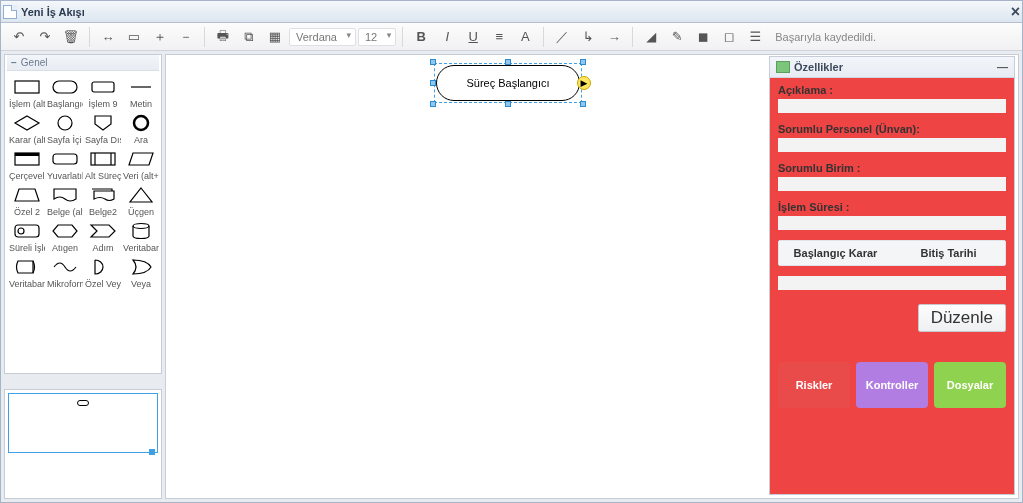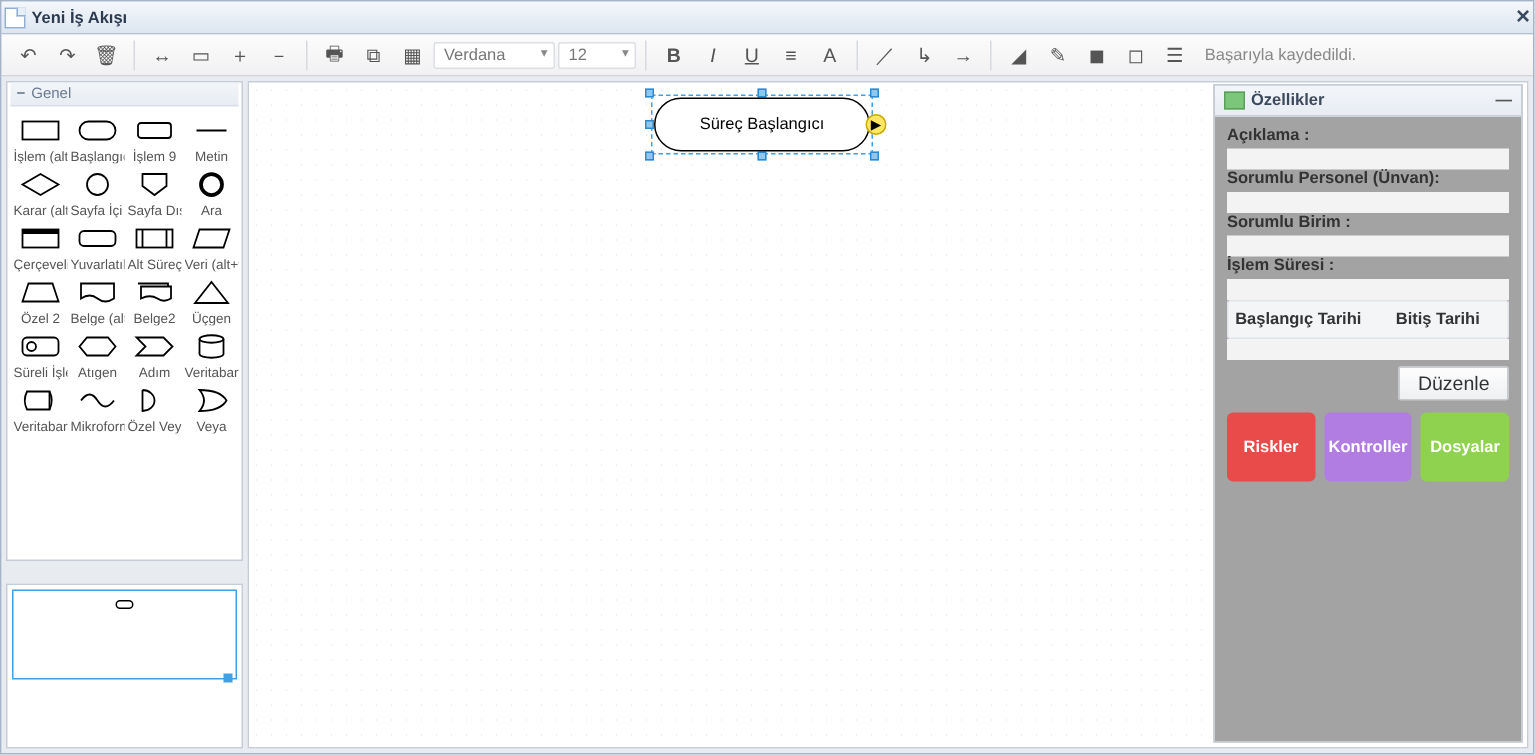--- a/index.html
+++ b/index.html
@@ -44,21 +44,21 @@
     border-bottom: 1px solid #d0d4da;
   }
   .tbtn {
     width: 24px; height: 22px;
     display: flex; align-items: center; justify-content: center;
     color: #555; font-size: 13px; cursor: pointer;
     border: 1px solid transparent; border-radius: 2px;
   }
   .tsep { width: 1px; height: 20px; background: #d6d9de; margin: 0 4px; }
   .tselect {
-    padding: 2px 32px 2px 6px; color: #777; font-size: 11px;
+    padding: 2px 18px 2px 6px; color: #777; font-size: 11px;
     background: #fff; border: 1px solid #dcdfe4; border-radius: 2px;
     position: relative; min-width: 60px;
   }
   .tselect.small { min-width: 30px; }
   .tselect::after {
     content: "▾"; position: absolute; right: 4px; top: 1px;
     font-size: 9px; color: #888;
   }
   .status-msg { margin-left: 6px; color: #888; font-size: 11px; }
 
@@ -164,60 +164,60 @@
   .node-body span { font-size: 11px; color: #000; }
   .node-arrow {
     position: absolute; right: -12px; top: 50%; transform: translateY(-50%);
     width: 14px; height: 14px; border-radius: 50%;
     background: #ffe760; border: 1px solid #c7a900;
     display: flex; align-items: center; justify-content: center;
     font-size: 9px; color: #000;
   }
 
   .props-panel {
-    width: 206px; border: 1px solid #c7cdd6; background: #a3a3a3;
+    width: 246px; border: 1px solid #c7cdd6; background: #ef4444;
     display: flex; flex-direction: column;
     position: absolute; top: 56px; right: 8px; bottom: 8px;
   }
   .props-header {
     display: flex; align-items: center; gap: 4px;
     padding: 4px 6px;
     background: linear-gradient(#f3f6fa,#e7ecf3);
     border-bottom: 1px solid #cfd6df;
     font-weight: bold; color: #3d4a5c;
   }
   .props-header .hicon {
     width: 14px; height: 12px;
     background: #7cc67c; border: 1px solid #5aa05a;
   }
   .props-header .min { margin-left: auto; color: #555; font-weight: bold; cursor: pointer; }
-  .props-body { padding: 6px 8px; flex: 1; display: flex; flex-direction: column; }
+  .props-body { padding: 6px 8px; flex: 1; display: flex; flex-direction: column; gap: 10px; }
   .prop-row { display: flex; flex-direction: column; gap: 3px; }
   .prop-label { color: #333; font-weight: bold; font-size: 11px; }
   .prop-value {
     height: 14px; background: #f3f3f3;
   }
   .date-row {
     display: flex; gap: 8px;
     background: #f4f5f7; border: 1px solid #e0e3e8; border-radius: 2px;
     padding: 4px;
   }
   .date-btn {
     flex: 1; text-align: center; font-weight: bold;
     color: #333; cursor: pointer; padding: 2px 0;
   }
   .edit-row { display: flex; justify-content: flex-end; margin-top: 4px; }
   .edit-btn {
-    padding: 3px 12px; font-size: 13px;
+    padding: 3px 12px; font-size: 17px;
     border: 1px solid #c6c9ce; border-radius: 2px;
     background: linear-gradient(#fdfdfd,#eef0f2);
     cursor: pointer;
     text-align: right;
   }
-  .big-btn-row { display: flex; gap: 6px; margin-top: 8px; }
+  .big-btn-row { display: flex; gap: 6px; margin-top: 20px; }
   .big-btn {
     flex: 1; height: 46px; border-radius: 4px;
     display: flex; align-items: center; justify-content: center;
     color: #fff; font-weight: bold; font-size: 11px;
     cursor: pointer;
   }
   .btn-red    { background: #e94b4b; }
   .btn-purple { background: #b27de2; }
   .btn-green  { background: #8fd24f; }
 </style>
@@ -526,21 +526,21 @@
     </div>
     <div class="prop-row">
       <span class="prop-label">Sorumlu Birim :</span>
       <div class="prop-value"></div>
     </div>
     <div class="prop-row">
       <span class="prop-label">İşlem Süresi :</span>
       <div class="prop-value"></div>
     </div>
     <div class="date-row">
-      <div class="date-btn">Başlangıç Tarihi</div>
+      <div class="date-btn">Başlangıç Karar</div>
       <div class="date-btn">Bitiş Tarihi</div>
     </div>
     <div class="prop-row">
       <div class="prop-value"></div>
     </div>
     <div class="edit-row">
       <div class="edit-btn">Düzenle</div>
     </div>
     <div class="big-btn-row">
       <div class="big-btn btn-red">Riskler</div>

